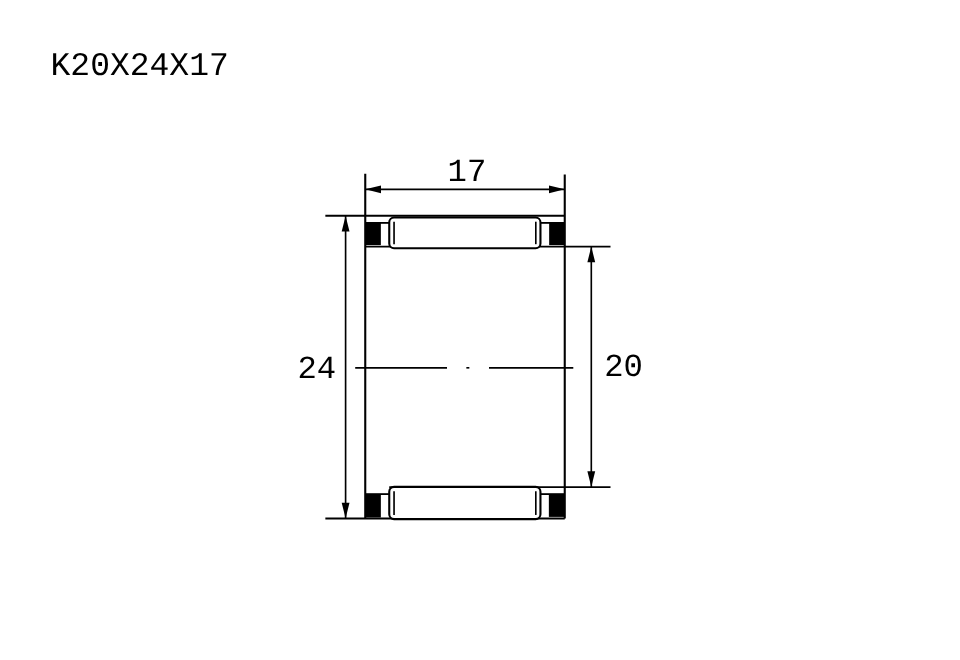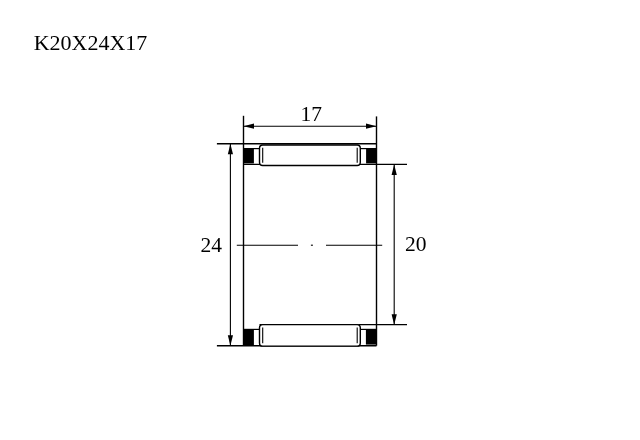--- a/index.html
+++ b/index.html
@@ -1,16 +1,16 @@
 <!DOCTYPE html>
 <html><head>
 <meta charset="utf-8">
 <style>
   html,body{margin:0;padding:0;background:#fff;}
-  .page{width:640px;height:440px;position:relative;font-family:Liberation Serif, serif;}
+  .page{width:640px;height:440px;position:relative;font-family:Liberation Mono, monospace;}
   svg{position:absolute;left:0;top:0;filter:grayscale(1) blur(0.3px);}
 </style>
 </head>
 <body>
 <div class="page">
 <svg width="640" height="440" viewBox="0 0 640 440">
 
   <rect x="0" y="0" width="640" height="440" fill="#ffffff"></rect>
 
   <text x="33.7" y="50.1" font-size="22" fill="#000">K20X24X17</text>

